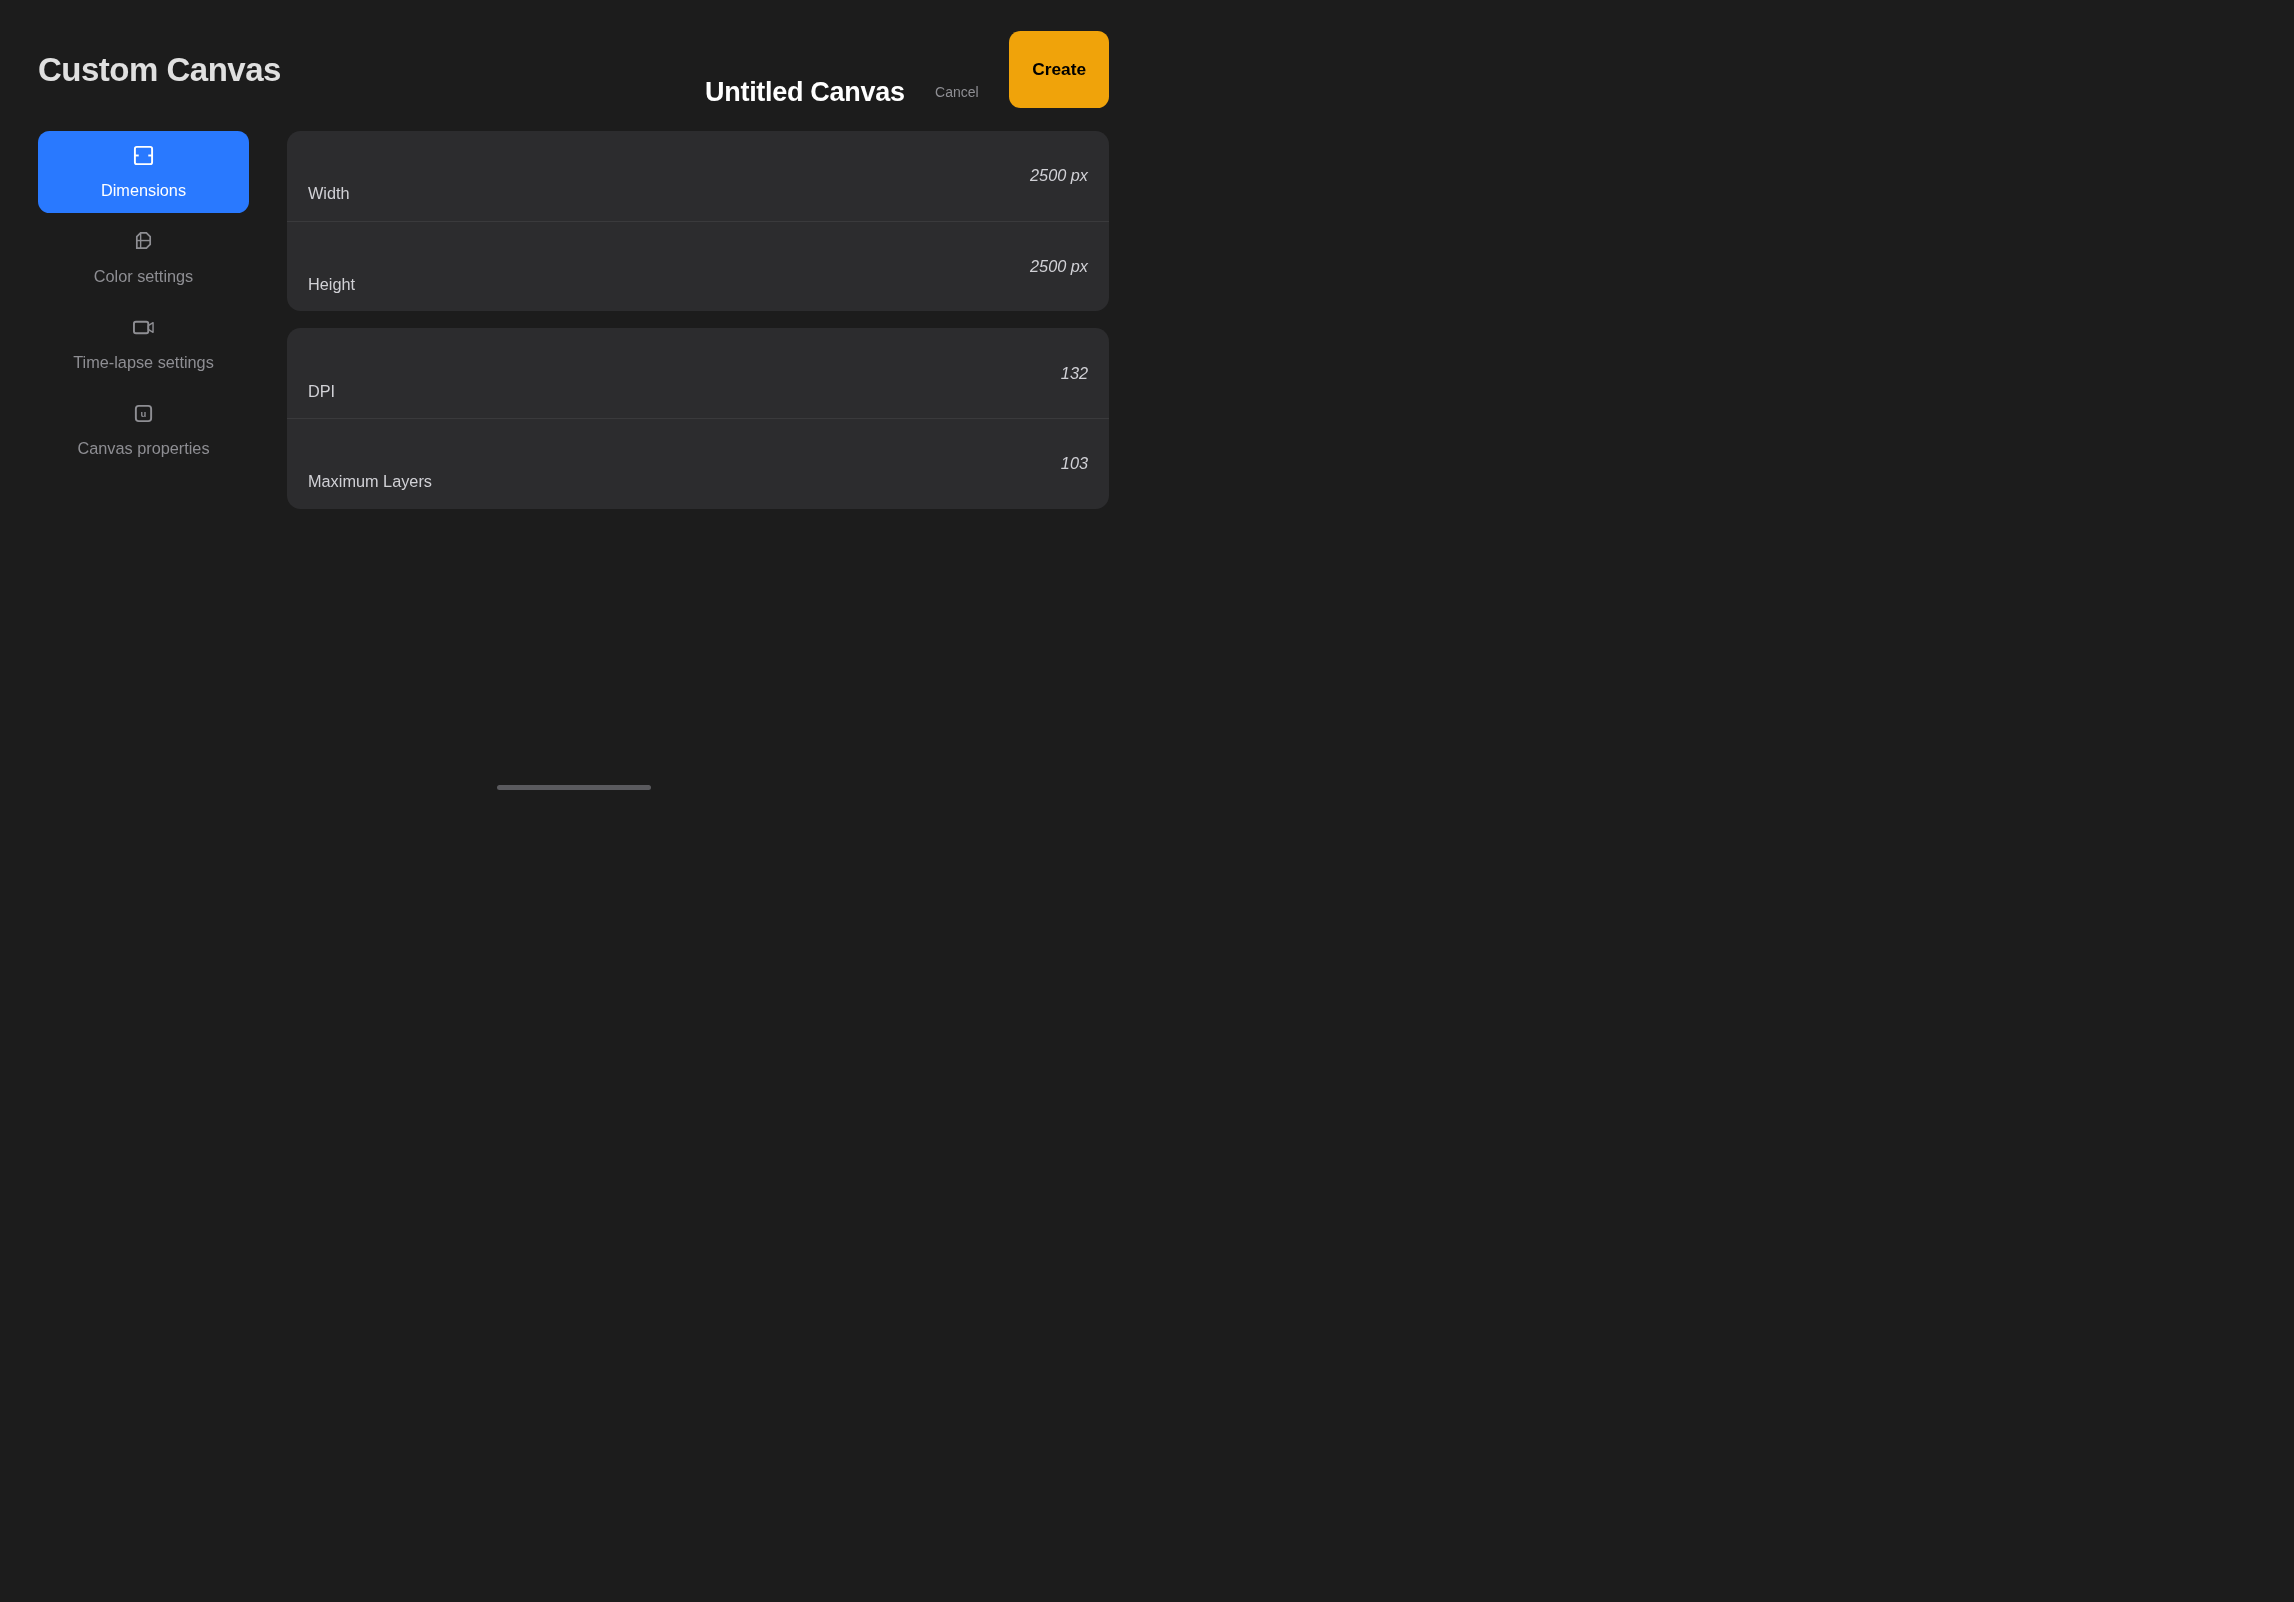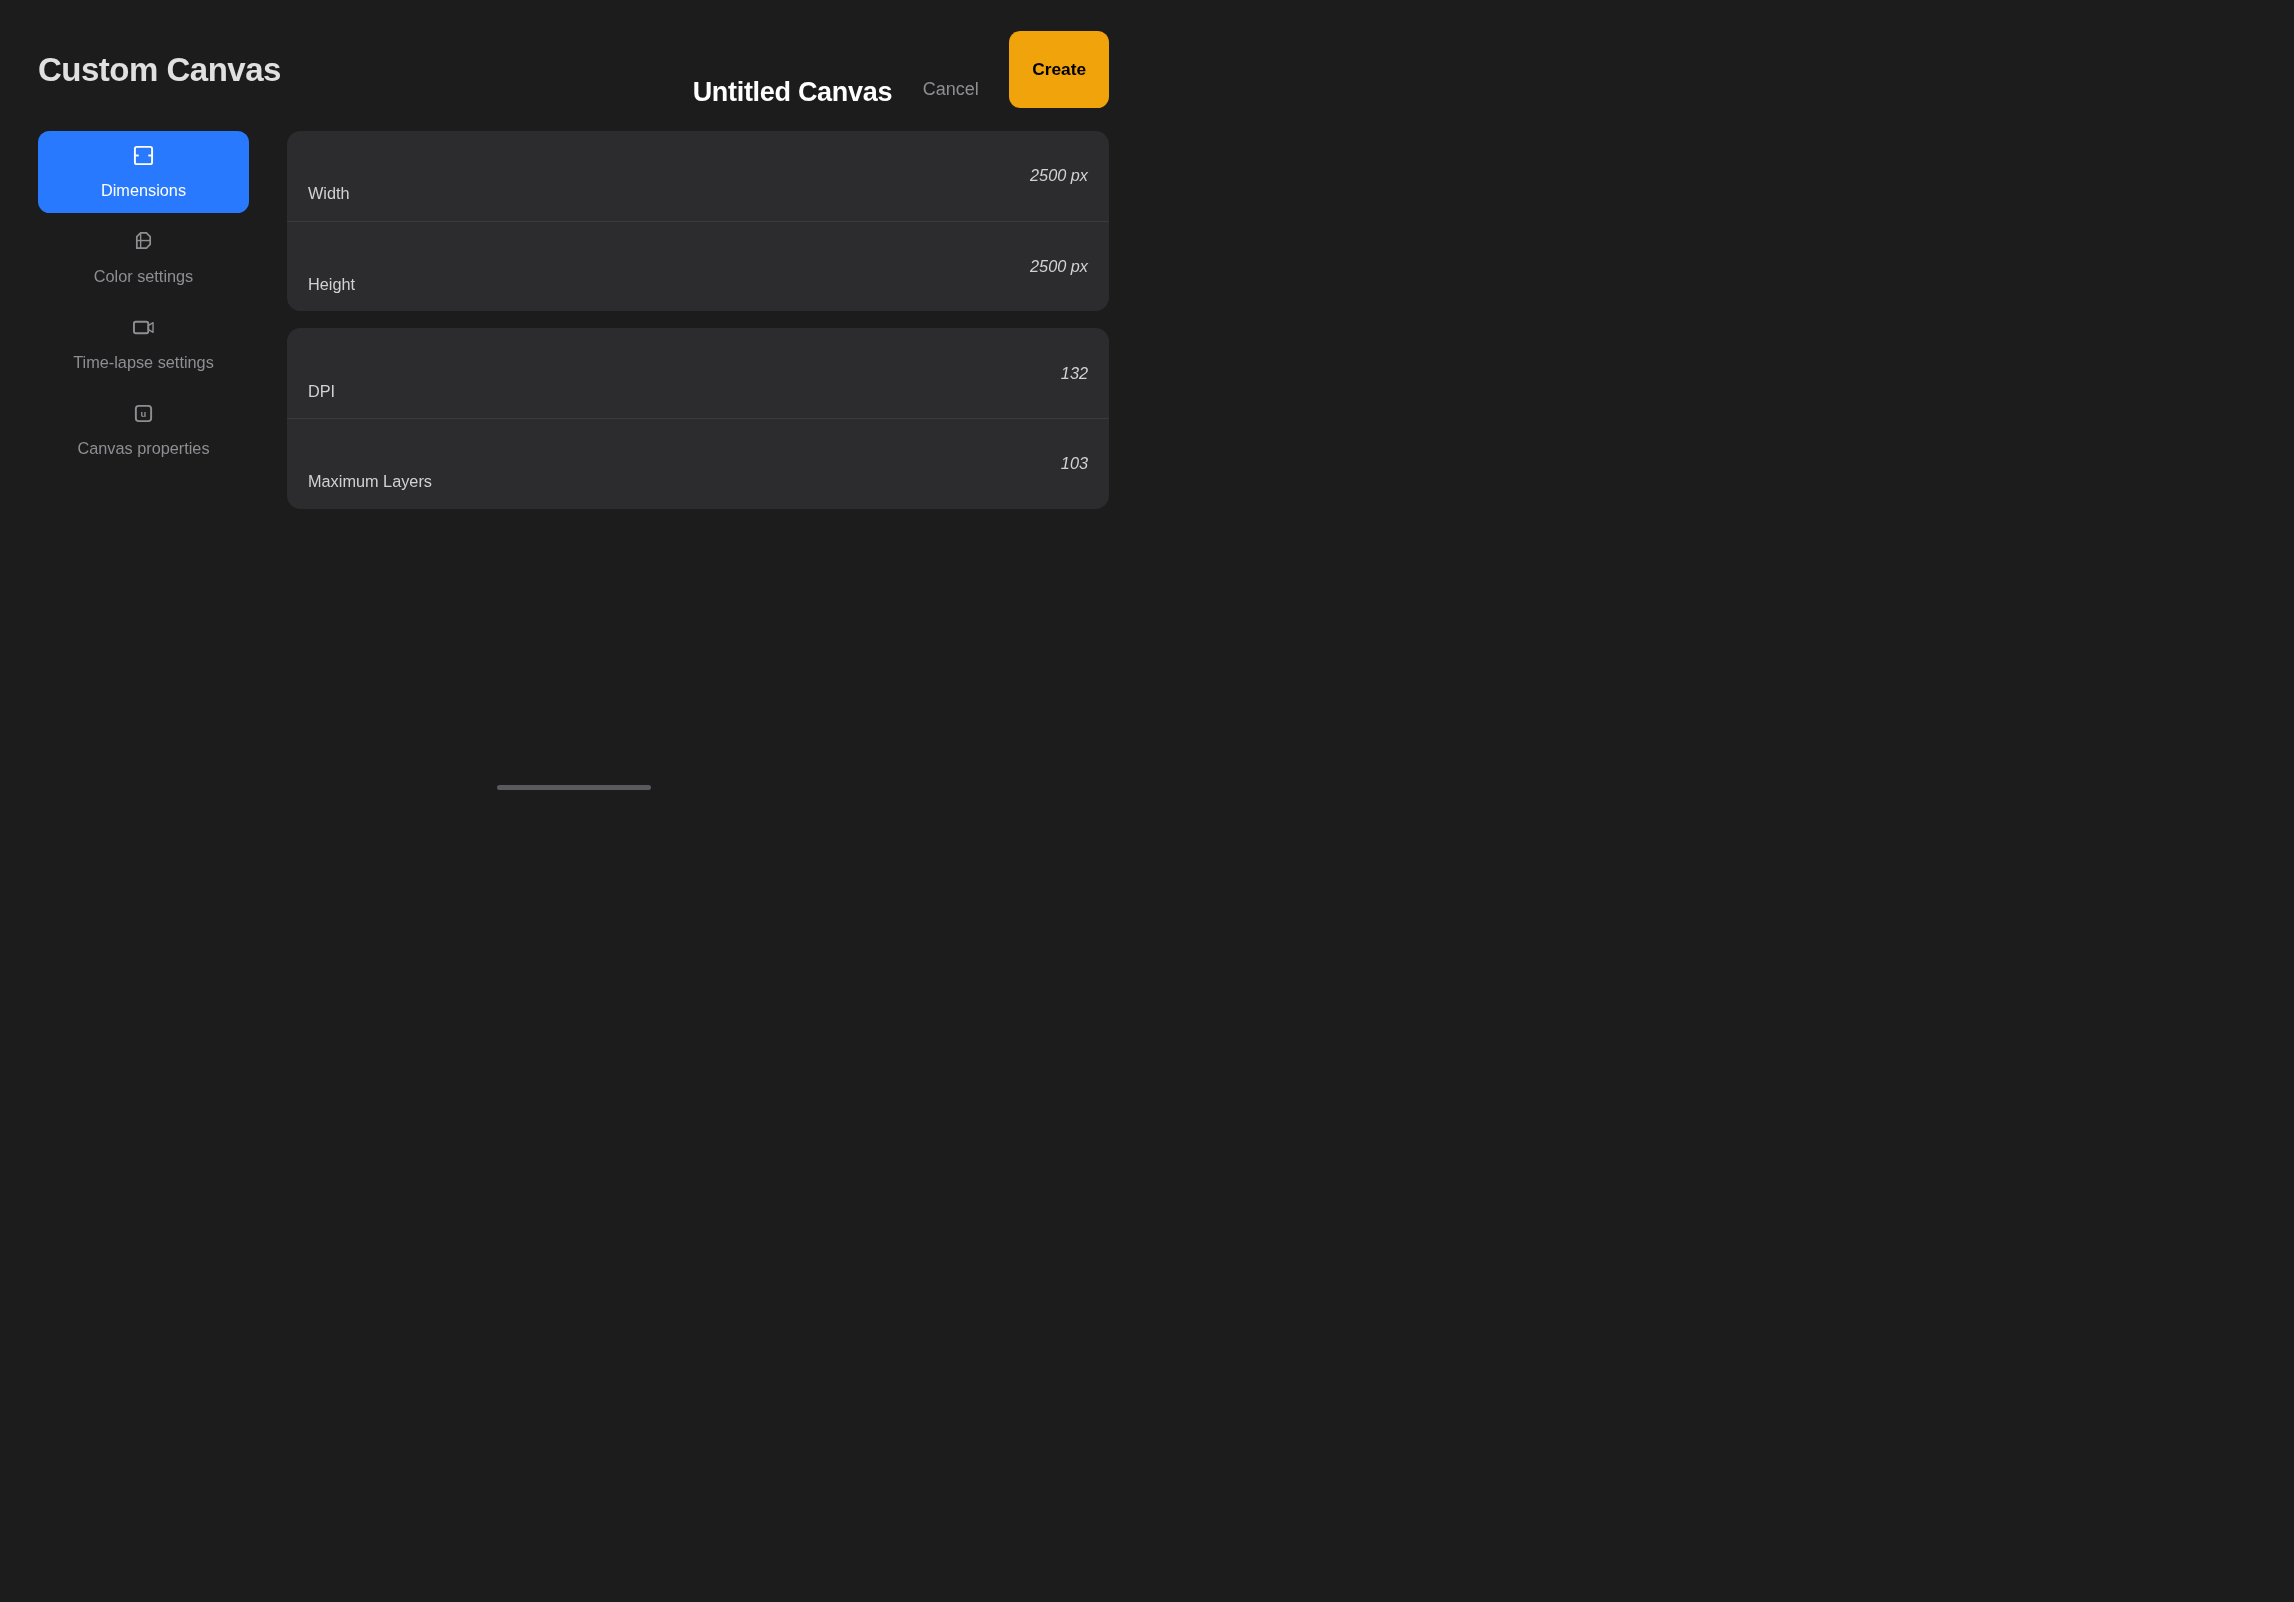--- a/index.html
+++ b/index.html
@@ -43,21 +43,21 @@
       font-size: 27px;
       font-weight: 700;
       color: #ffffff;
       letter-spacing: -0.3px;
     }
 
     .cancel-button {
       background: none;
       border: none;
       color: #8e8e93;
-      font-size: 18px;
+      font-size: 14px;
       font-weight: 400;
       cursor: pointer;
       padding: 7.7px 11.5px;
     }
 
     .create-button {
       background: #f0a30a;
       border: none;
       color: #000000;
       font-size: 17.3px;

